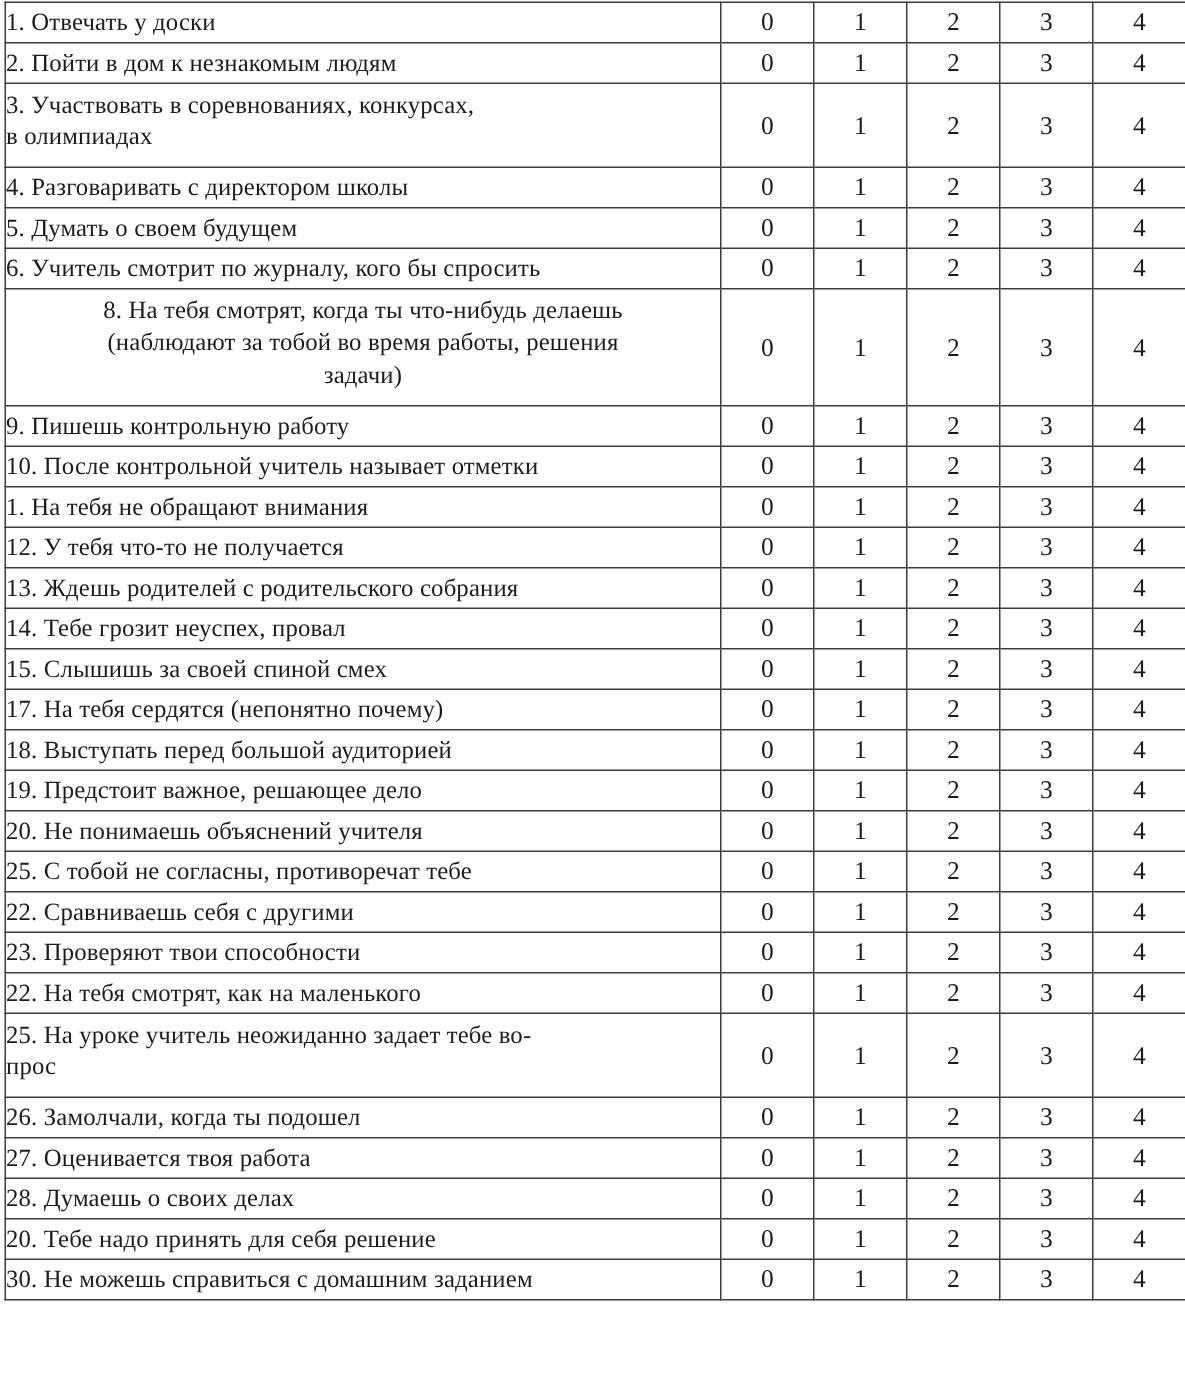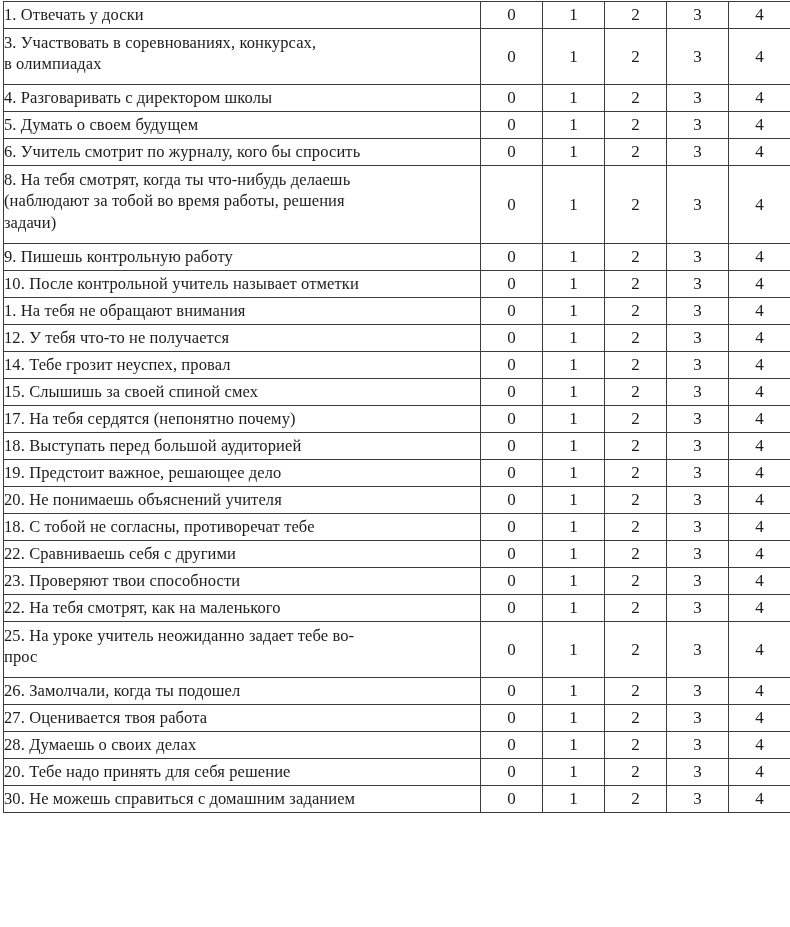--- a/index.html
+++ b/index.html
@@ -63,21 +63,21 @@
 
   
   tr.row-single td.rating-cell {
     vertical-align: middle;
     padding-top: 0;
   }
 
   
   tr.row-single td { height: 26px; }
   tr.row-double td { height: 52px; }
-  tr.row-triple td { height: 74px; }
+  tr.row-triple td { height: 74px; text-align: center; }
 
   tr.row-double td.item-cell,
   tr.row-triple td.item-cell {
     vertical-align: top;
     padding-top: 3px;
     margin-left: 16px;
   }
 
   .item-text { display: block; }
 
@@ -93,20 +93,30 @@
         <tr class="row-single">
           <td class="item-cell">
             <span class="item-text">1. Отвечать у доски</span>
           </td>
           <td class="rating-cell">0</td>
           <td class="rating-cell">1</td>
           <td class="rating-cell">2</td>
           <td class="rating-cell">3</td>
           <td class="rating-cell">4</td>
         </tr>
+        <tr class="row-single">
+          <td class="item-cell">
+            <span class="item-text">2. Пойти в дом к незнакомым людям</span>
+          </td>
+          <td class="rating-cell">0</td>
+          <td class="rating-cell">1</td>
+          <td class="rating-cell">2</td>
+          <td class="rating-cell">3</td>
+          <td class="rating-cell">4</td>
+        </tr>
         <tr class="row-double">
           <td class="item-cell">
             <span class="item-text">3. Участвовать в соревнованиях, конкурсах,</span>
             <span class="item-text">в олимпиадах</span>
           </td>
           <td class="rating-cell">0</td>
           <td class="rating-cell">1</td>
           <td class="rating-cell">2</td>
           <td class="rating-cell">3</td>
           <td class="rating-cell">4</td>
@@ -188,20 +198,30 @@
             <span class="item-text">12. У тебя что-то не получается</span>
           </td>
           <td class="rating-cell">0</td>
           <td class="rating-cell">1</td>
           <td class="rating-cell">2</td>
           <td class="rating-cell">3</td>
           <td class="rating-cell">4</td>
         </tr>
         <tr class="row-single">
           <td class="item-cell">
+            <span class="item-text">13. Ждешь родителей с родительского собрания</span>
+          </td>
+          <td class="rating-cell">0</td>
+          <td class="rating-cell">1</td>
+          <td class="rating-cell">2</td>
+          <td class="rating-cell">3</td>
+          <td class="rating-cell">4</td>
+        </tr>
+        <tr class="row-single">
+          <td class="item-cell">
             <span class="item-text">14. Тебе грозит неуспех, провал</span>
           </td>
           <td class="rating-cell">0</td>
           <td class="rating-cell">1</td>
           <td class="rating-cell">2</td>
           <td class="rating-cell">3</td>
           <td class="rating-cell">4</td>
         </tr>
         <tr class="row-single">
           <td class="item-cell">
@@ -248,21 +268,21 @@
             <span class="item-text">20. Не понимаешь объяснений учителя</span>
           </td>
           <td class="rating-cell">0</td>
           <td class="rating-cell">1</td>
           <td class="rating-cell">2</td>
           <td class="rating-cell">3</td>
           <td class="rating-cell">4</td>
         </tr>
         <tr class="row-single">
           <td class="item-cell">
-            <span class="item-text">18. С тобой не согласны, противоречат тебе</span>
+            <span class="item-text">25. С тобой не согласны, противоречат тебе</span>
           </td>
           <td class="rating-cell">0</td>
           <td class="rating-cell">1</td>
           <td class="rating-cell">2</td>
           <td class="rating-cell">3</td>
           <td class="rating-cell">4</td>
         </tr>
         <tr class="row-single">
           <td class="item-cell">
             <span class="item-text">22. Сравниваешь себя с другими</span>

